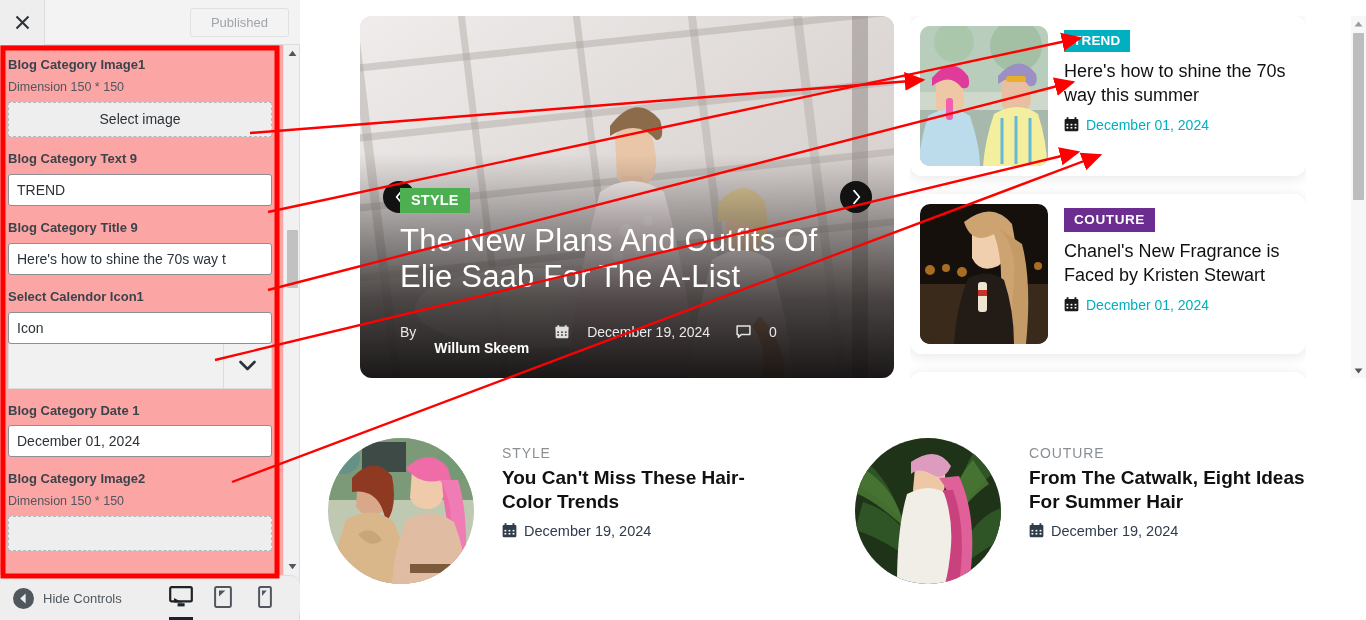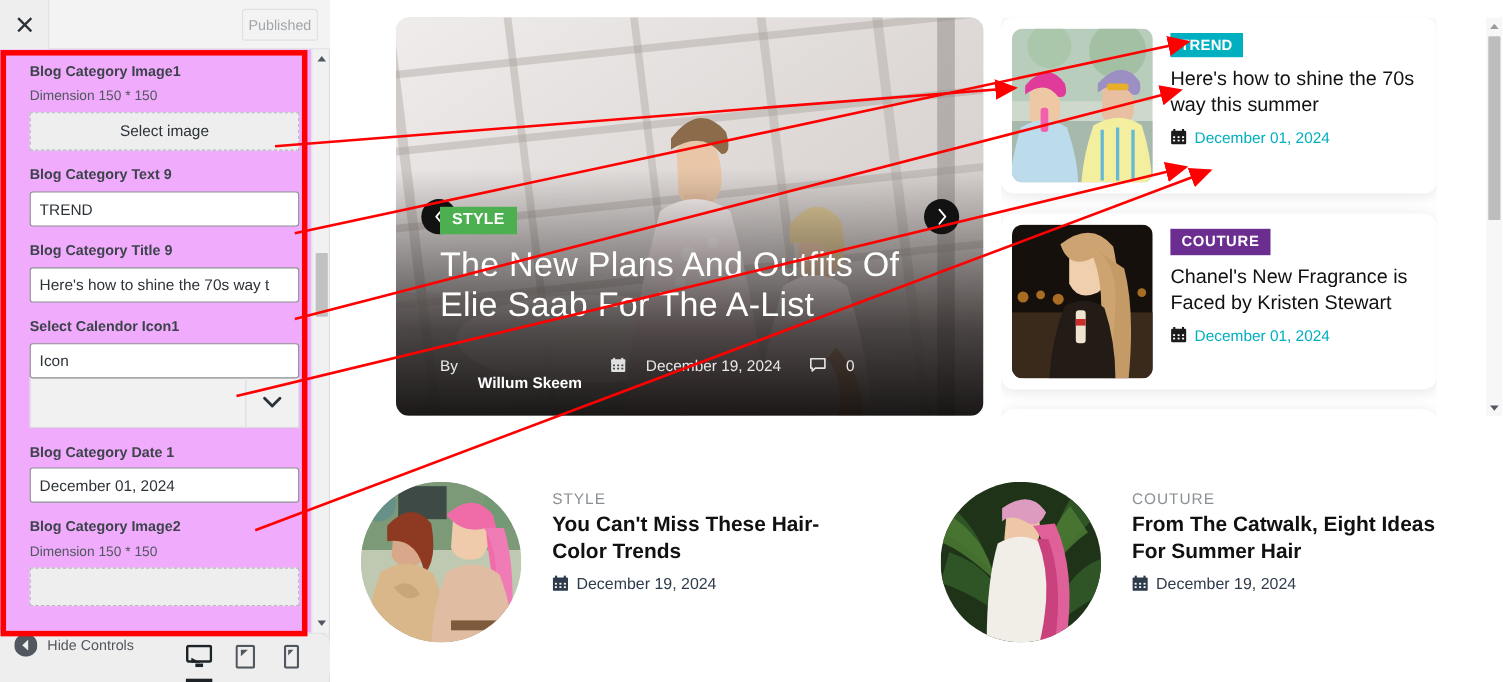--- a/index.html
+++ b/index.html
@@ -37,31 +37,31 @@
     background: #f3f3f3;
     display: flex; align-items: center; justify-content: flex-end;
     padding-right: 11px;
     border-bottom: 1px solid #dddddd;
   }
   .btn-published {
     background: #f3f3f3;
     border: 1px solid #e0e0e0;
     color: #a0a5aa;
     font-size: 13px;
-    padding: 6px 5px;
+    padding: 6px 20px;
     border-radius: 3px;
     font-family: "Liberation Sans", sans-serif;
     cursor: default;
   }
 
   .cz-body {
     position: absolute; left: 0; top: 45px;
     width: 284px; height: 530px;
-    background: #f0abfc;
-    padding: 12px 12px 0 27px;
+    background: #fca5a5;
+    padding: 12px 12px 0 8px;
     overflow: hidden;
   }
 
   .field { margin-bottom: 14px; }
   .field-label {
     font-size: 13px;
     font-weight: bold;
     color: #3c434a;
     margin-bottom: 6px;
     line-height: 1.3;
@@ -127,21 +127,21 @@
     background: #c1c1c1; border-radius: 1px;
     cursor: pointer;
   }
 
   
   .cz-footer {
     position: absolute; left: 0; bottom: 0;
     width: 300px; height: 45px;
     background: #eeeeee;
     border-top: 1px solid #dddddd;
-    display: flex; align-items: flex-start; border-radius: 10px;
+    display: flex; align-items: center; border-radius: 10px;
   }
   .hide-controls {
     display: flex; align-items: center; gap: 9px;
     margin-left: 13px; cursor: pointer;
   }
   .hide-controls .label { font-size: 13px; color: #50575e; }
   .device-btns {
     margin-left: auto; display: flex; align-items: flex-end;
     height: 45px; padding-right: 14px;
   }

